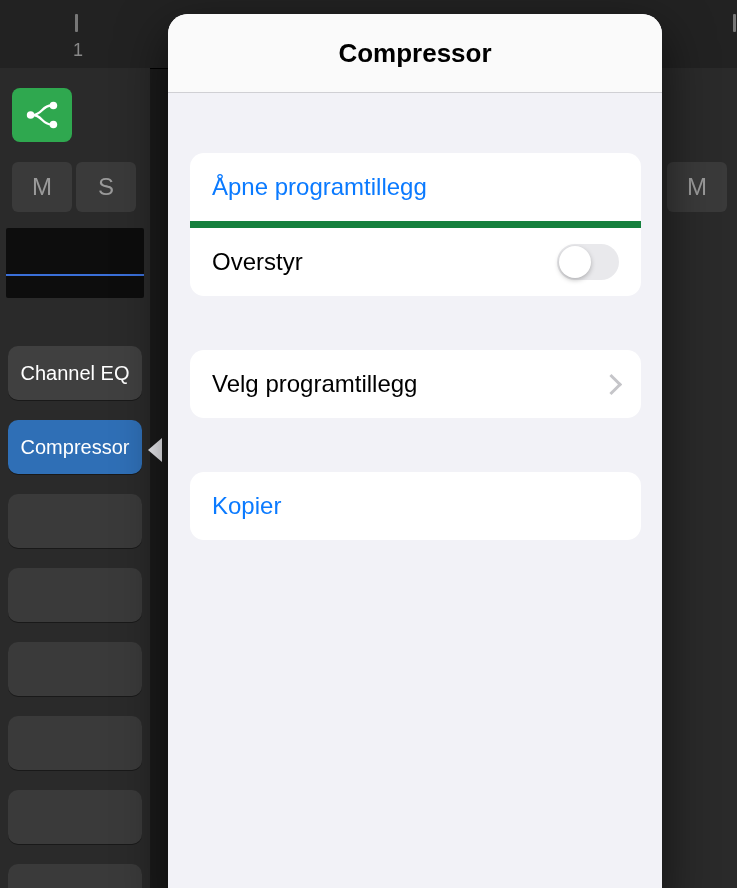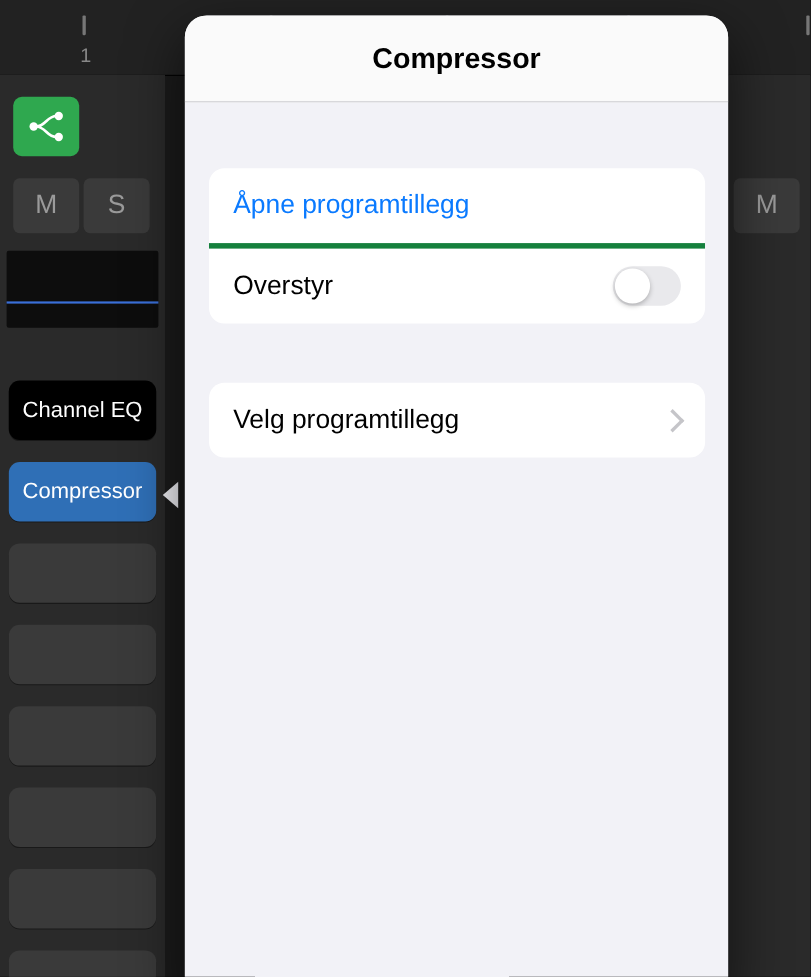--- a/index.html
+++ b/index.html
@@ -99,21 +99,21 @@
     height: 2px;
     background: #3a6fd8;
   }
 
   .plugin-slot {
     position: absolute;
     left: 8px;
     width: 134px;
     height: 54px;
     border-radius: 10px;
-    background: #000000;
+    background: #404040;
     color: #fff;
     font-size: 20px;
     display: flex;
     align-items: center;
     justify-content: center;
     box-shadow: 0 1px 0 rgba(0,0,0,0.4);
   }
   .plugin-slot.empty {
     background: #3a3a3a;
   }
@@ -177,21 +177,21 @@
     overflow: hidden;
   }
   .group:first-of-type { margin-top: 60px; }
   .row {
     min-height: 68px;
     padding: 0 22px;
     display: flex;
     align-items: center;
     font-size: 24px;
     color: #000;
-    border-top: 5px solid #15803d;
+    border-top: 7px solid #15803d;
   }
   .row:first-child { border-top: none; }
   .row.link { color: #0a7aff; }
   .row.destructive { color: #ff3b30; justify-content: center; }
   .row .spacer { flex: 1; }
   .chevron {
     width: 12px; height: 12px;
     border-right: 3px solid #c5c5c9;
     border-top: 3px solid #c5c5c9;
     transform: rotate(45deg);
@@ -281,19 +281,22 @@
 
       <div class="group">
         <div class="row">
           <span>Velg programtillegg</span>
           <span class="spacer"></span>
           <span class="chevron"></span>
         </div>
       </div>
 
       <div class="group">
+        <div class="row link">
+          <span>Kopier</span>
+        </div>
       </div>
 
 
     </div>
   </div>
 
 </div>
 
 </body></html>

